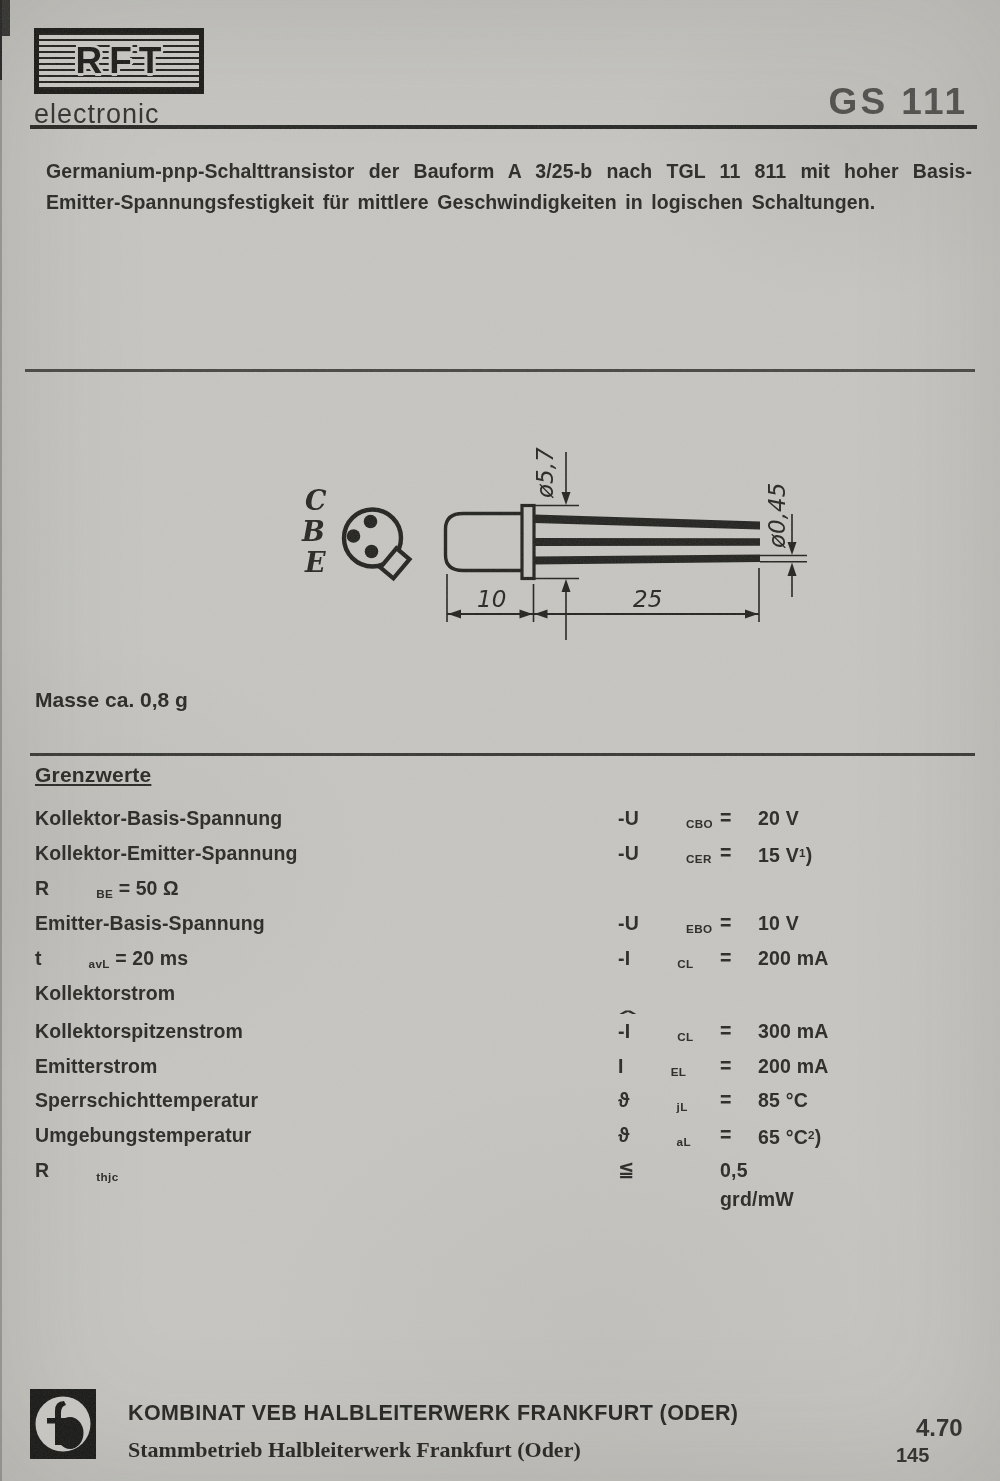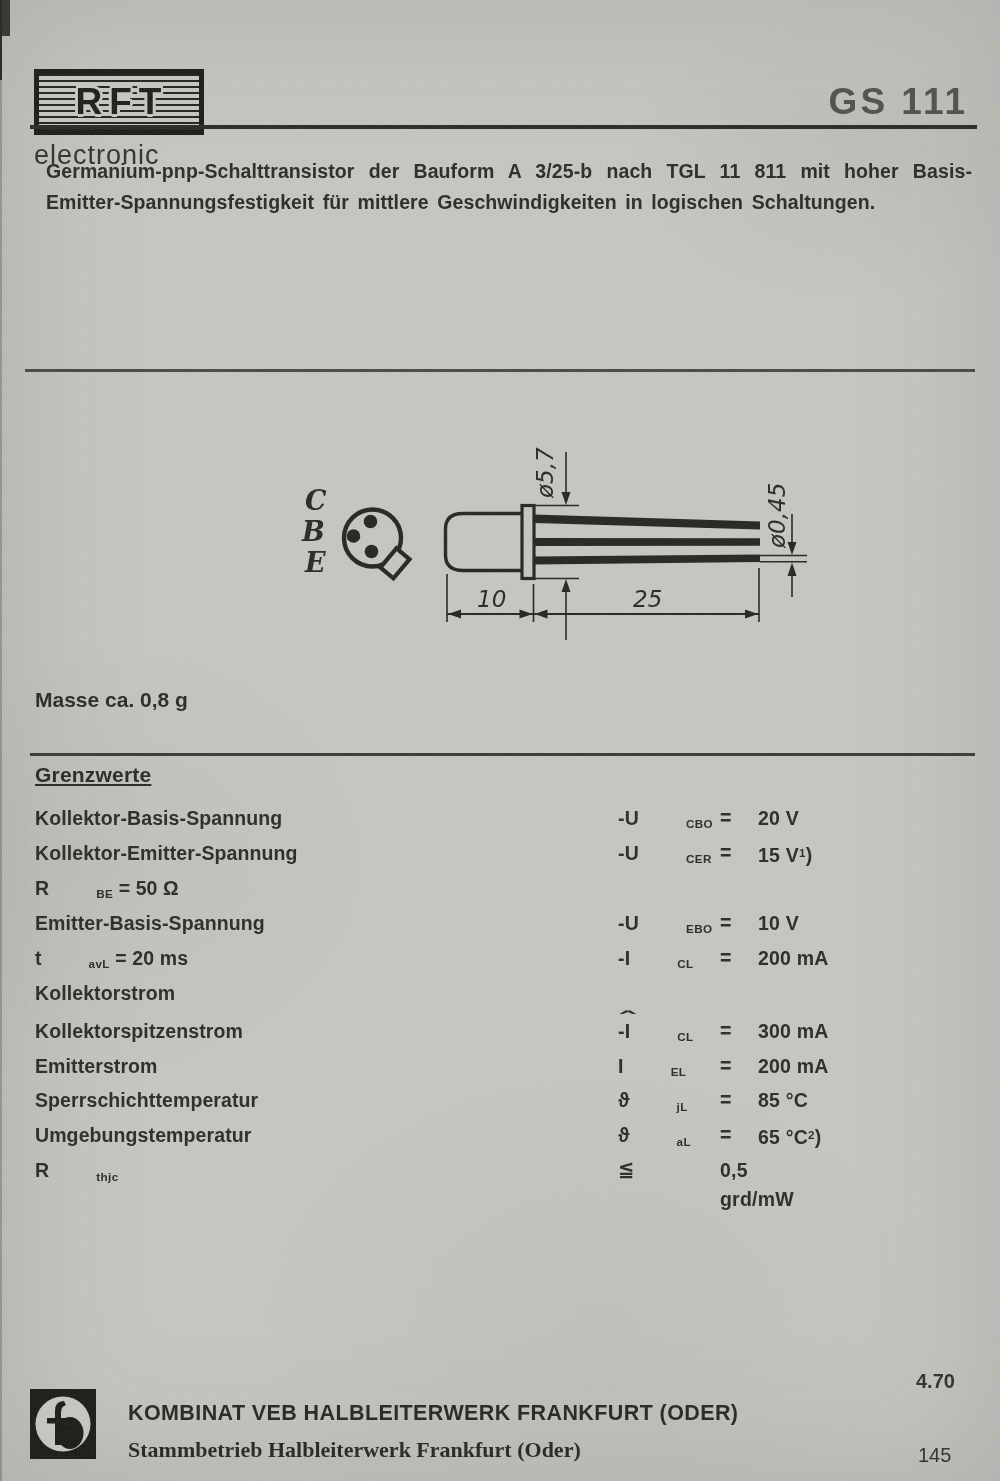--- a/index.html
+++ b/index.html
@@ -15,21 +15,21 @@
       radial-gradient(ellipse 320px 220px at 85% 10%, rgba(118,116,108,.10), transparent 70%),
       radial-gradient(ellipse 420px 320px at 8% 58%, rgba(118,116,108,.08), transparent 70%),
       radial-gradient(ellipse 500px 380px at 60% 90%, rgba(118,116,108,.07), transparent 70%),
       #c8c7c3;
     box-shadow: inset 0 0 140px rgba(88,86,80,.22);
     color:#242422;
   }
   .noise{position:absolute;inset:0;pointer-events:none;}
 
   
-  .rft-logo{position:absolute;left:34px;top:28px;margin-top:41px;}
+  .rft-logo{position:absolute;left:34px;top:28px;}
   .rft-box{
     width:160px;height:56px;border:5px solid #141412;
     background:repeating-linear-gradient(180deg,#1b1b19 0 2px,#c8c7c3 2px 6px);
     display:flex;align-items:center;justify-content:center;
   }
   .rft-text{
     font-weight:800;font-size:37px;letter-spacing:7px;color:#161614;
     padding-left:6px;
     text-shadow:
       -3px 0 0 #c8c7c3, 3px 0 0 #c8c7c3, 0 -3px 0 #c8c7c3, 0 3px 0 #c8c7c3,
@@ -78,22 +78,22 @@
   .pt-hat{position:absolute;left:.30em;top:-.58em;display:inline-block;
           transform:scaleX(2.3);font-weight:700;}
 
   
   .hfo-logo{position:absolute;left:30px;top:1389px;}
   .company-line1{position:absolute;left:128px;top:1401px;
     font-size:21.5px;font-weight:800;letter-spacing:.4px;color:#1f1f1d;}
   .company-line2{position:absolute;left:128px;top:1437px;
     font-family:"Liberation Serif","DejaVu Serif",serif;
     font-size:22px;font-weight:700;color:#1f1f1d;}
-  .issue-date{position:absolute;left:916px;top:1370px;font-size:20px;font-weight:700;color:#2a2a28;}
-  .page-number{position:absolute;left:918px;top:1444px;font-size:20px;font-weight:400;color:#2a2a28;}
+  .issue-date{position:absolute;left:916px;top:1414px;font-size:24px;font-weight:700;color:#2a2a28;}
+  .page-number{position:absolute;left:896px;top:1444px;font-size:20px;font-weight:700;color:#2a2a28;}
 
   
   .edge-mark-top{position:absolute;left:0;top:0;width:10px;height:36px;background:#161614;opacity:.85;}
   .edge-strip{position:absolute;left:0;top:0;width:2px;height:100%;
     background:linear-gradient(#20201e 0 80px, rgba(70,70,66,.35) 80px);}
 </style>
 </head>
 <body>
 
 <div class="page">

